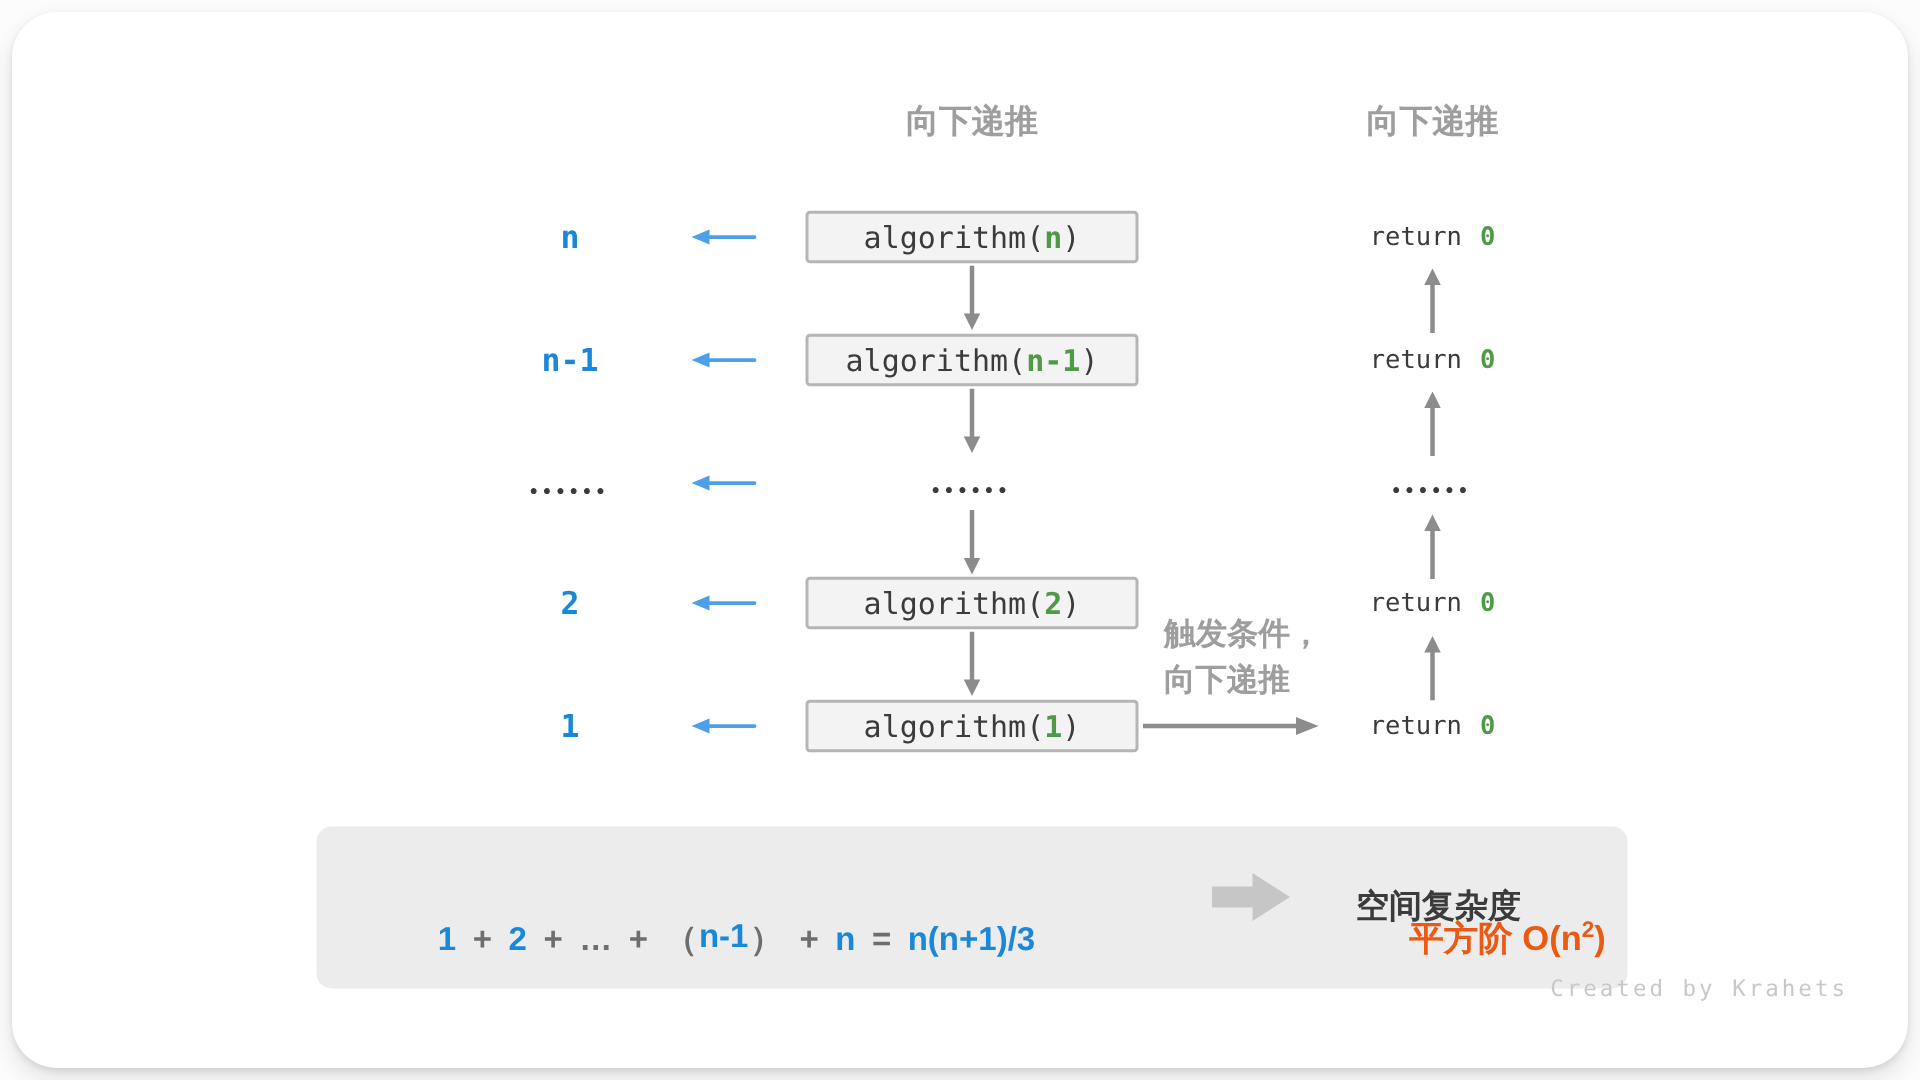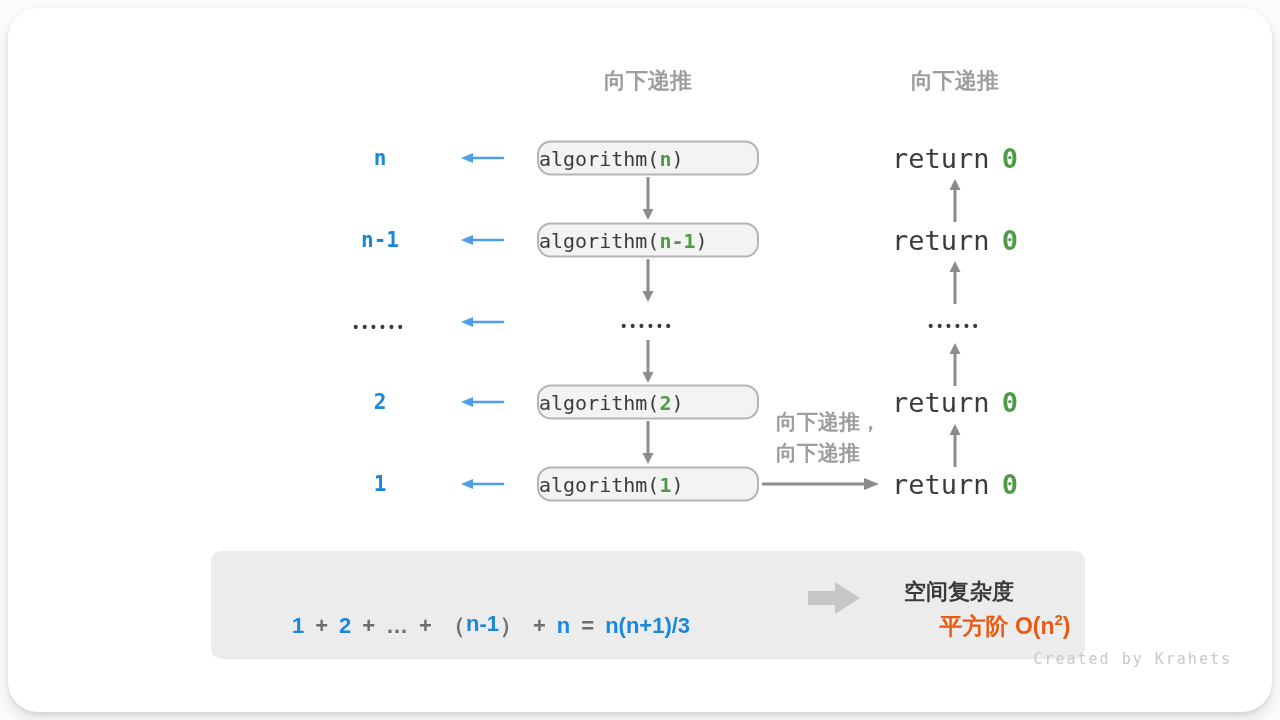--- a/index.html
+++ b/index.html
@@ -18,26 +18,26 @@
   .orange { color: #eb5a13; }
   .opgray { color: #6e6e6e; }
 
   .hdr-dark { font-size: 23px; font-weight: bold; color: #3b3b3b; white-space: nowrap; display: flex; align-items: baseline; gap: 9px; }
   .hdr-gray { font-size: 22px; font-weight: bold; color: #9e9e9e; white-space: nowrap; }
   .hdr-code { font-size: 22px; font-weight: bold; }
 
   .len-label { font-size: 21px; font-weight: bold; white-space: nowrap; }
   .call-box {
     width: 222px; height: 35px; background: #f3f3f3;
-    border: 2px solid #b5b5b5; border-radius: 14px;
-    display: flex; align-items: center; 
+    border: 2px solid #b5b5b5; border-radius: 3px;
+    display: flex; align-items: center; justify-content: center;
     font-size: 20px; color: #3b3b3b; white-space: nowrap;
   }
   .call-box .green { font-weight: bold; }
-  .ret { font-size: 27px; color: #3b3b3b; white-space: nowrap; }
+  .ret { font-size: 17px; color: #3b3b3b; white-space: nowrap; }
   .ret .green { font-weight: bold; margin-left: 12px; }
   .dots { font-size: 14px; font-weight: bold; letter-spacing: 4px; color: #3b3b3b; white-space: nowrap; }
 
   .trigger { font-size: 21px; font-weight: bold; color: #9e9e9e; white-space: nowrap; }
 
   .panel {
     position: absolute; left: 203px; top: 543px; width: 874px; height: 108px;
     background: #ececec; border-radius: 10px;
   }
   .sum-desc { font-size: 21px; color: #4d4d4d; white-space: nowrap; }
@@ -153,21 +153,21 @@
     </svg>
     <svg class="abs" style="left:940px; top:415px;" width="14" height="44">
       <line x1="7" y1="44" x2="7" y2="11" stroke="#8c8c8c" stroke-width="3"></line>
         <polygon points="7,1 1.5,12 12.5,12" fill="#8c8c8c"></polygon>
     </svg>
 
     <svg class="abs" style="left:754px; top:469px;" width="118" height="14">
       <line x1="0" y1="7" x2="103" y2="7" stroke="#8c8c8c" stroke-width="3"></line>
         <polygon points="117,7 102,1 102,13" fill="#8c8c8c"></polygon>
     </svg>
-    <div class="abs trigger" style="left:768px; top:400px;">向下递推，</div>
+    <div class="abs trigger" style="left:768px; top:400px;">触发条件，</div>
     <div class="abs trigger" style="left:768px; top:431px;">向下递推</div>
 
     <div class="panel"></div>
 
     <div class="abs ctr formula" style="left:483px; top:618px;">
       <span class="blue">1</span>
       <span class="opgray">+</span>
       <span class="blue">2</span>
       <span class="opgray">+</span>
       <span class="opgray">…</span>
@@ -180,21 +180,21 @@
       <span class="opgray">+</span>
       <span class="blue">n</span>
       <span class="opgray">=</span>
       <span class="blue">n(n+1)/3</span>
     </div>
 
     <svg class="abs" style="left:800px; top:574px;" width="52" height="32">
       <polygon points="0,9 27,9 27,0 52,16 27,32 27,23 0,23" fill="#c6c6c6"></polygon>
     </svg>
 
-    <div class="abs ctr space-label" style="left:951px; top:584px;">空间复杂度</div>
+    <div class="abs ctr space-label" style="left:951px; top:596px;">空间复杂度</div>
     <div class="abs ctr space-value orange" style="left:953px; top:618px;">
       <span>平方阶 O(n</span><sup>2</sup><span>)</span>
     </div>
 
     <div class="abs footer mono" style="right:40px; top:642px;">Created by Krahets</div>
 
   </div>
 </div>
 
 </body></html>

